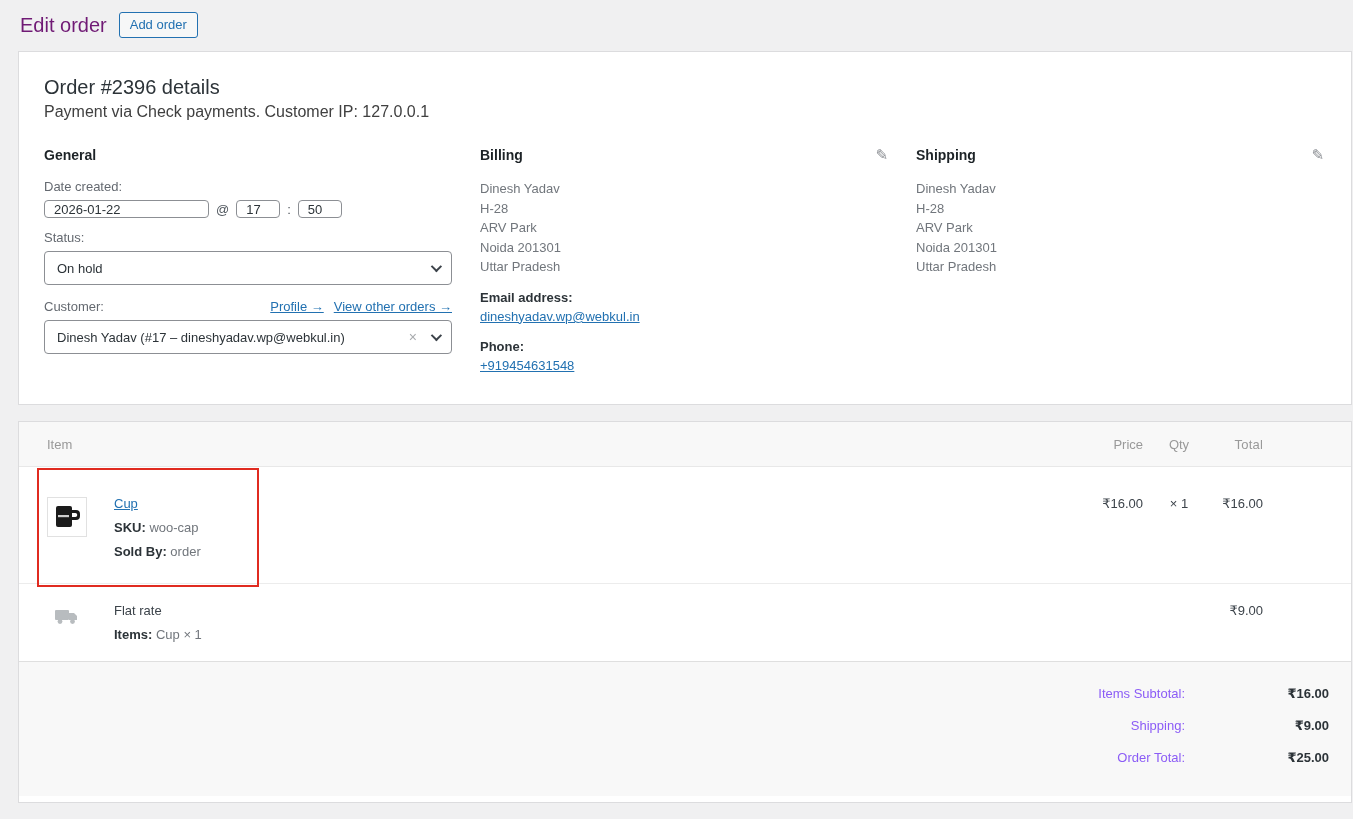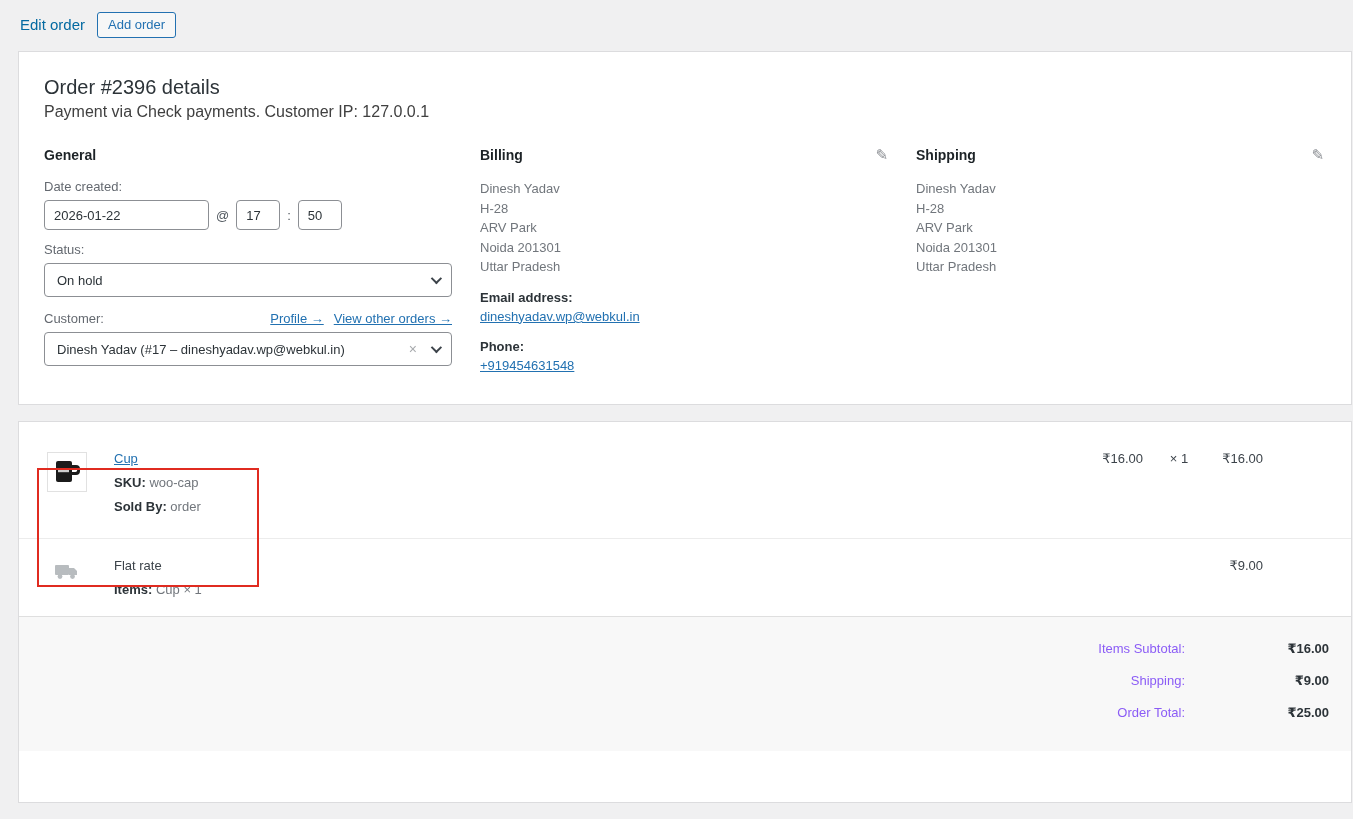--- a/index.html
+++ b/index.html
@@ -9,21 +9,21 @@
     font-family: "Liberation Sans", "DejaVu Sans", sans-serif;
     font-size: 13px;
     color: #3c434a;
     overflow: hidden;
     position: relative;
   }
   a { color: #2271b1; }
 
   
   .topbar { display: flex; align-items: center; gap: 12px; padding: 12px 0 0 20px; }
-  .page-title { font-size: 15px; font-weight: 400; color: #0369a1; line-height: 1.3; }
+  .page-title { font-size: 20px; font-weight: 400; color: #701a75; line-height: 1.3; }
   .add-order-btn {
     font-family: inherit; font-size: 13px; color: #2271b1;
     background: #f6f7f7; border: 1px solid #2271b1; border-radius: 3px;
     padding: 5px 10px; cursor: pointer; line-height: 1.1;
   }
 
   
   .panel {
     background: #fff; border: 1px solid #dcdcde;
     margin: 0 1px 0 18px;
@@ -38,21 +38,21 @@
 
   .sec-head { display: flex; justify-content: space-between; align-items: flex-start; margin-bottom: 16px; }
   .sec-title { font-size: 14px; font-weight: 700; color: #1d2327; }
   .edit-icon { color: #8c8f94; font-size: 15px; cursor: pointer; line-height: 1; }
 
   .field-label { color: #646970; margin: 12px 0 6px; }
   .date-row { display: flex; align-items: center; gap: 7px; }
   .txt-input {
     font-family: inherit; font-size: 13px; color: #2c3338;
     border: 1px solid #8c8f94; border-radius: 4px;
-    height: 30px; padding: 0 9px; background: #fff;
+    height: 18px; padding: 0 9px; background: #fff;
   }
   .date-input { width: 165px; }
   .time-input { width: 44px; }
   .sep { color: #50575e; }
 
   .fake-select {
     max-width: 414px; height: 32px; border: 1px solid #8c8f94; border-radius: 4px;
     display: flex; align-items: center; padding: 16px 12px; color: #2c3338;
     background: #fff; cursor: pointer;
   }
@@ -190,20 +190,26 @@
         <p>Noida 201301</p>
         <p>Uttar Pradesh</p>
       </div>
     </div>
 
   </div>
 </div>
 
 <div class="panel panel-items" style="margin-top:16px;">
 
+  <div class="items-header">
+    <div class="c-item">Item</div>
+    <div class="c-price">Price</div>
+    <div class="c-qty">Qty</div>
+    <div class="c-total">Total</div>
+  </div>
 
   <div class="item-row">
     <div class="item-cell">
       <div class="thumb">
         <svg width="34" height="34" viewBox="0 0 34 34">
           <rect x="6" y="6" width="16" height="21" rx="2" fill="#1b1b1b"></rect>
           <path d="M22 10 h4 a4 4 0 0 1 4 4 v2 a4 4 0 0 1 -4 4 h-4 v-3 h3.4 a1.8 1.8 0 0 0 1.8-1.8 v-0.4 a1.8 1.8 0 0 0 -1.8-1.8 H22 Z" fill="#1b1b1b"></path>
           <rect x="8" y="15" width="11" height="2.2" fill="#cfcfcf"></rect>
         </svg>
       </div>

